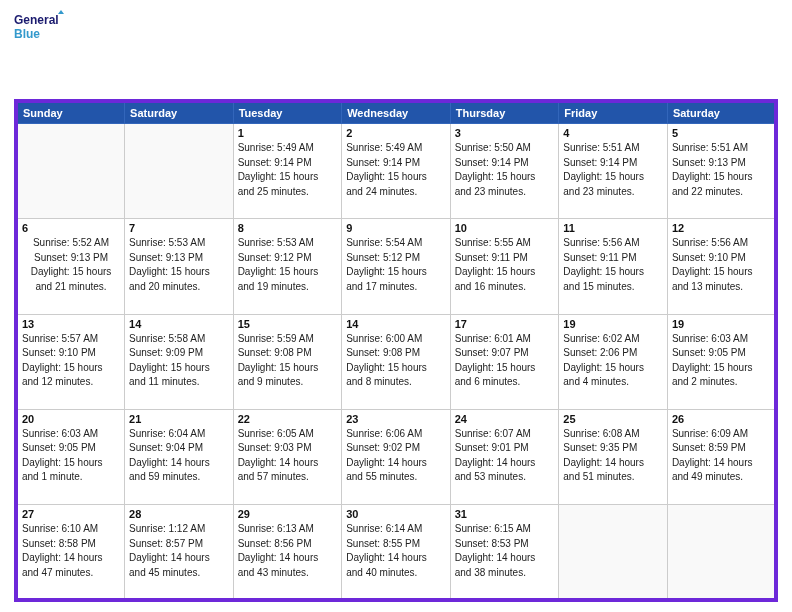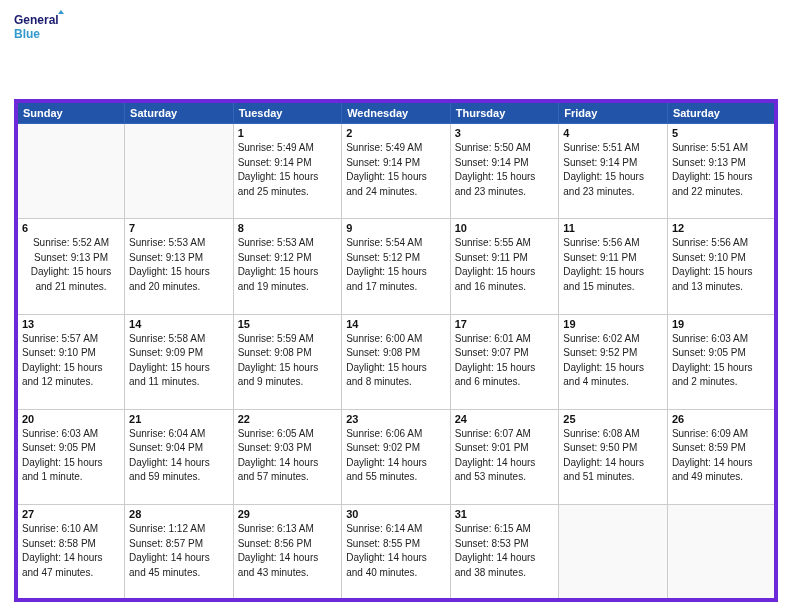--- a/index.html
+++ b/index.html
@@ -239,21 +239,21 @@
           <td>
             <span class="day-num">17</span>
             <div class="day-info" style="white-space: pre-line;">Sunrise: 6:01 AM
 Sunset: 9:07 PM
 Daylight: 15 hours
 and 6 minutes.</div>
           </td>
           <td>
             <span class="day-num">19</span>
             <div class="day-info" style="white-space: pre-line;">Sunrise: 6:02 AM
-Sunset: 9:52 PM
+Sunset: 2:06 PM
 Daylight: 15 hours
 and 4 minutes.</div>
           </td>
           <td>
             <span class="day-num">19</span>
             <div class="day-info" style="white-space: pre-line;">Sunrise: 6:03 AM
 Sunset: 9:05 PM
 Daylight: 15 hours
 and 2 minutes.</div>
           </td>
@@ -290,21 +290,21 @@
           <td>
             <span class="day-num">24</span>
             <div class="day-info" style="white-space: pre-line;">Sunrise: 6:07 AM
 Sunset: 9:01 PM
 Daylight: 14 hours
 and 53 minutes.</div>
           </td>
           <td>
             <span class="day-num">25</span>
             <div class="day-info" style="white-space: pre-line;">Sunrise: 6:08 AM
-Sunset: 9:50 PM
+Sunset: 9:35 PM
 Daylight: 14 hours
 and 51 minutes.</div>
           </td>
           <td>
             <span class="day-num">26</span>
             <div class="day-info" style="white-space: pre-line;">Sunrise: 6:09 AM
 Sunset: 8:59 PM
 Daylight: 14 hours
 and 49 minutes.</div>
           </td>

